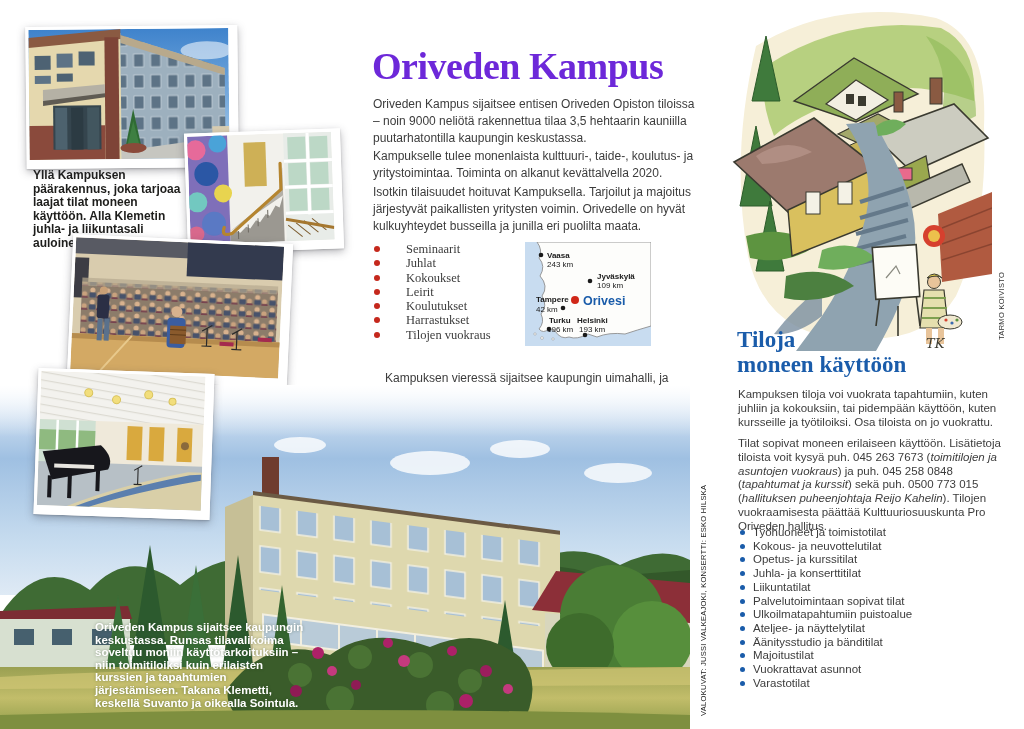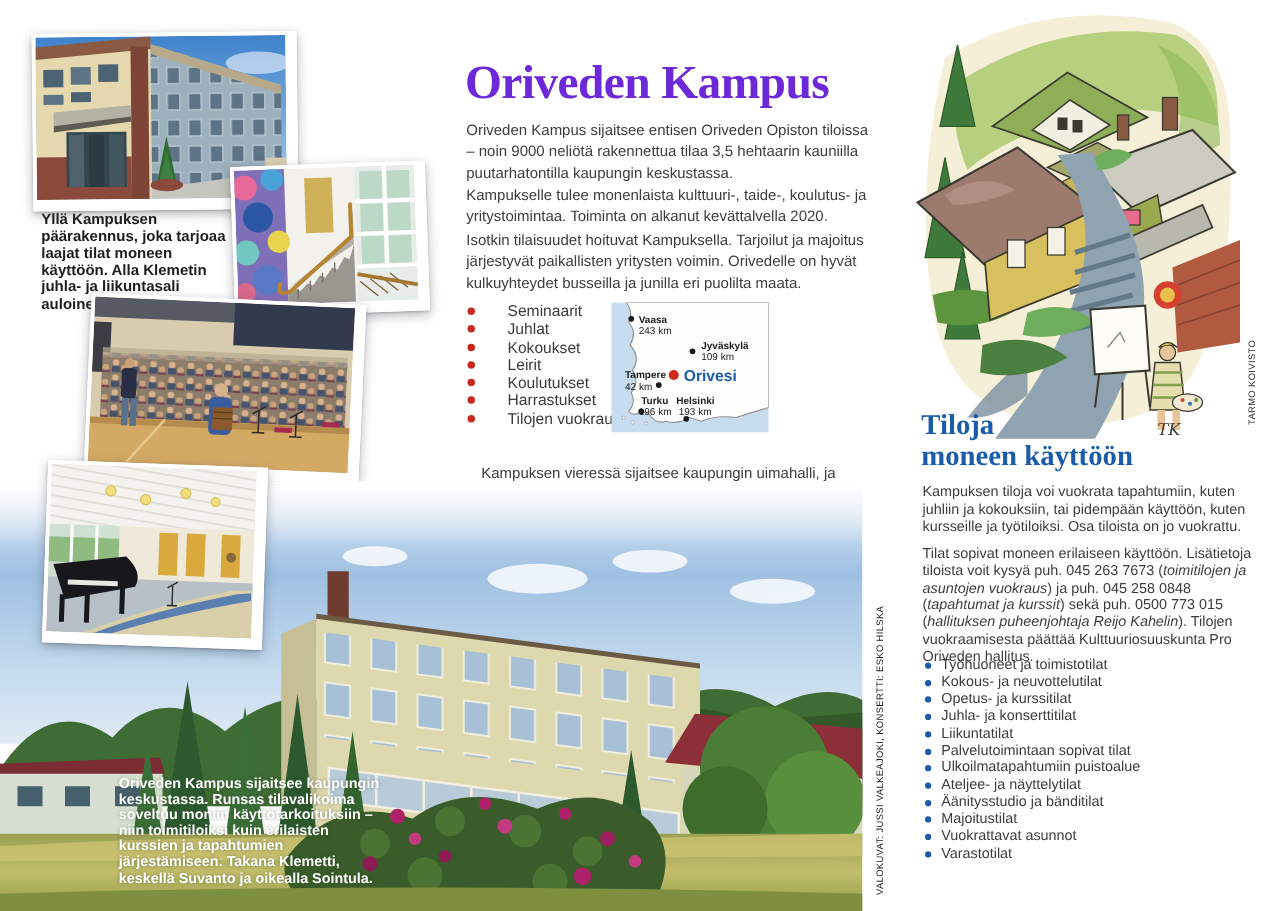--- a/index.html
+++ b/index.html
@@ -24,24 +24,24 @@
       text-shadow:0 0 3px rgba(40,60,30,.45);margin-left:48px;}
   
   .mid-title{position:absolute;left:372px;top:44px;width:330px;
       font-family:"Liberation Serif",serif;font-weight:bold;font-size:38px;
       color:#6d28d9;letter-spacing:-0.5px;}
   .body-p{position:absolute;left:373px;width:322px;font-size:12px;line-height:17px;}
   .mid-p1{top:96px;} .mid-p2{top:148px;} .mid-p3{top:184px;}
   .mid-closing{top:358px;}
   ul.blist{position:absolute;list-style:none;margin:0;padding:0;}
   .mid-bullets{left:374px;top:242px;width:130px;font-size:12.5px;}
-  .mid-bullets li{position:relative;padding-left:32px;line-height:14.3px;}
+  .mid-bullets li{position:relative;padding-left:32px;line-height:14.3px;font-family:Liberation Serif, serif;}
   .mid-bullets li .dot{position:absolute;left:0;top:4px;width:6px;height:6px;border-radius:50%;
       background:#c5281c;}
-  .mapbox{position:absolute;left:489px;top:242px;width:126px;height:104px;z-index:1;}
+  .mapbox{position:absolute;left:525px;top:242px;width:126px;height:104px;z-index:1;}
   
   .illu{position:absolute;left:726px;top:6px;width:266px;height:348px;z-index:1;}
   .right-heading{position:absolute;left:737px;top:327px;width:260px;z-index:2;
       font-family:"Liberation Serif",serif;font-weight:bold;font-size:23px;line-height:25px;
       color:#1a5caa;}
   .right-p{position:absolute;left:738px;width:272px;font-size:11.5px;line-height:13.8px;}
   .rp1{top:388px;} .rp2{top:437px;}
   .right-bullets{left:739px;top:526px;width:260px;font-size:11.5px;}
   .right-bullets li{position:relative;padding-left:14px;line-height:13.7px;}
   .right-bullets li .dot{position:absolute;left:1px;top:4px;width:5px;height:5px;border-radius:50%;

